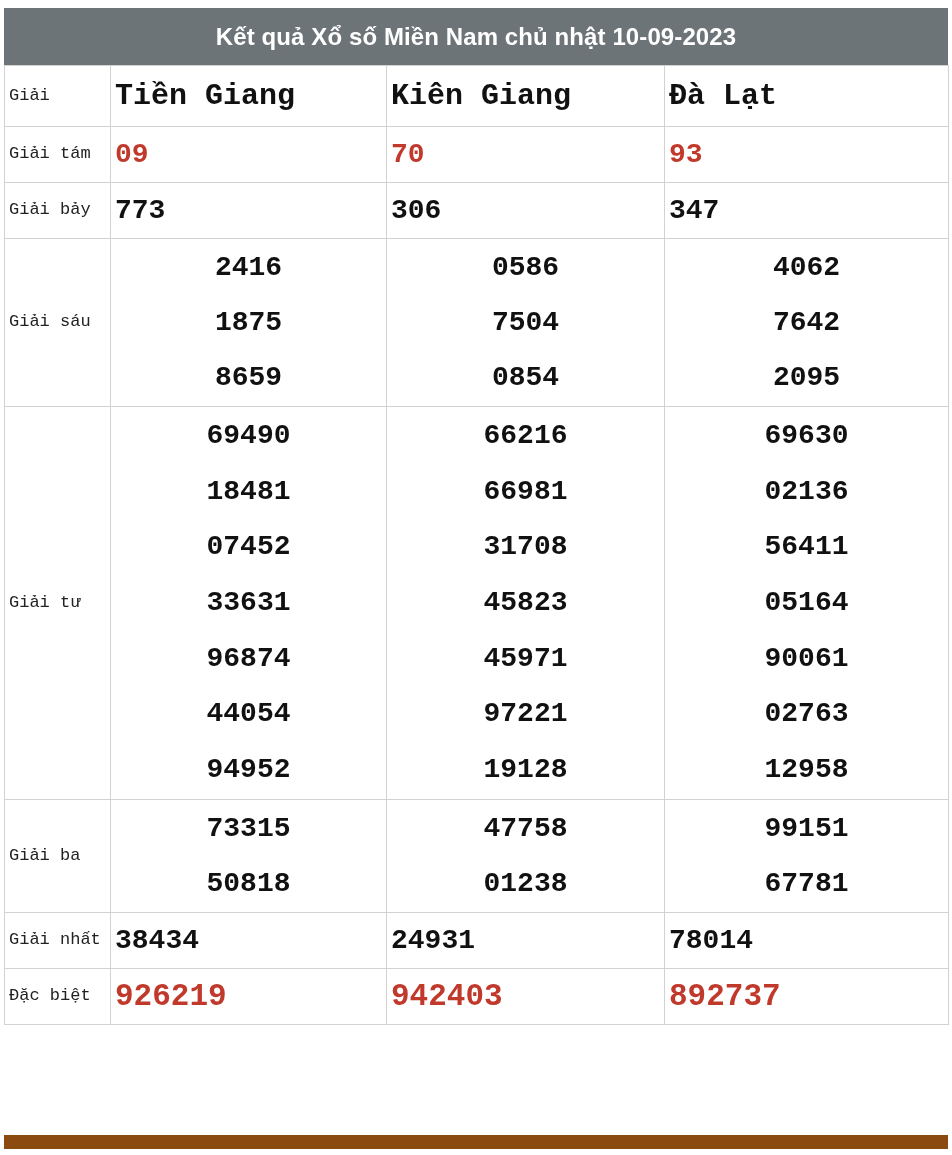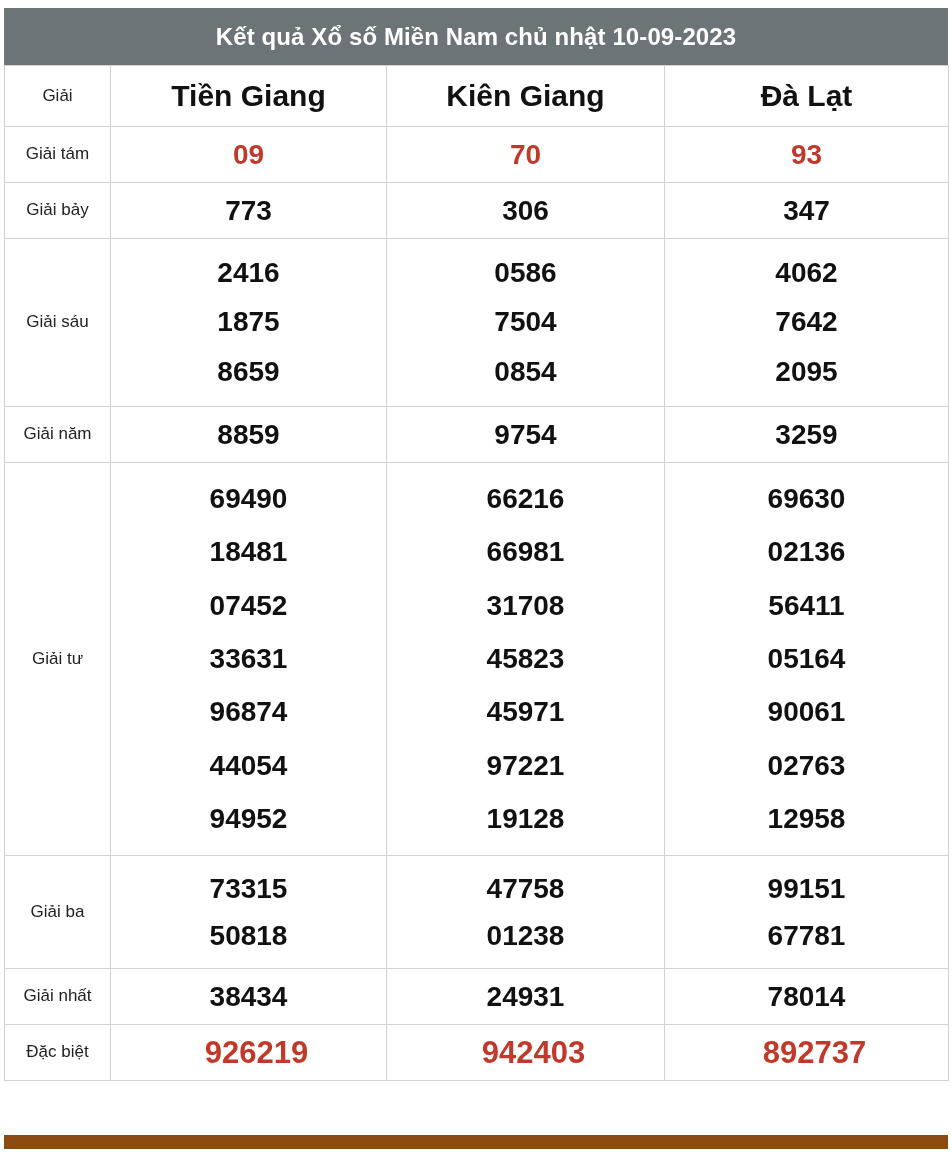--- a/index.html
+++ b/index.html
@@ -44,24 +44,25 @@
     position: absolute;
     left: 4px;
     top: 65px;
     width: 944px;
     border-collapse: collapse;
     table-layout: fixed;
     background: #ffffff;
   }
   .lotto-table td {
     border: 1px solid #d2d2d2;
-    text-align: center;
+    text-align: left;
     vertical-align: middle;
-    padding: 12px;
+    padding: 4px;
     background: #ffffff;
+    font-family: Liberation Mono, monospace;
   }
 
   col.c-label { width: 106px; }
   col.c-prov1 { width: 276px; }
   col.c-prov2 { width: 278px; }
   col.c-prov3 { width: 284px; }
 
   
   .prize-label {
     font-size: 17px;
@@ -89,21 +90,20 @@
     color: #111111;
     line-height: 1;
   }
   .num.red {
     color: #c0392b;
   }
   .num.big-red {
     font-size: 31px;
     color: #c0392b;
     font-weight: bold;
-    margin-left: 16px;
   }
 
   
   tr.r1 { height: 56px; }
 
   
   .stack {
     display: flex;
     flex-direction: column;
     align-items: center;
@@ -211,34 +211,20 @@
         </td>
         <td class="tall3">
           <div class="stack">
             <span class="num">4062</span>
             <span class="num">7642</span>
             <span class="num">2095</span>
           </div>
         </td>
       </tr>
 
-      <tr class="r1">
-        <td>
-          <span class="prize-label">Giải năm</span>
-        </td>
-        <td>
-          <span class="num">8859</span>
-        </td>
-        <td>
-          <span class="num">9754</span>
-        </td>
-        <td>
-          <span class="num">3259</span>
-        </td>
-      </tr>
 
       <tr>
         <td class="tall7">
           <span class="prize-label">Giải tư</span>
         </td>
         <td class="tall7">
           <div class="stack">
             <span class="num">69490</span>
             <span class="num">18481</span>
             <span class="num">07452</span>

